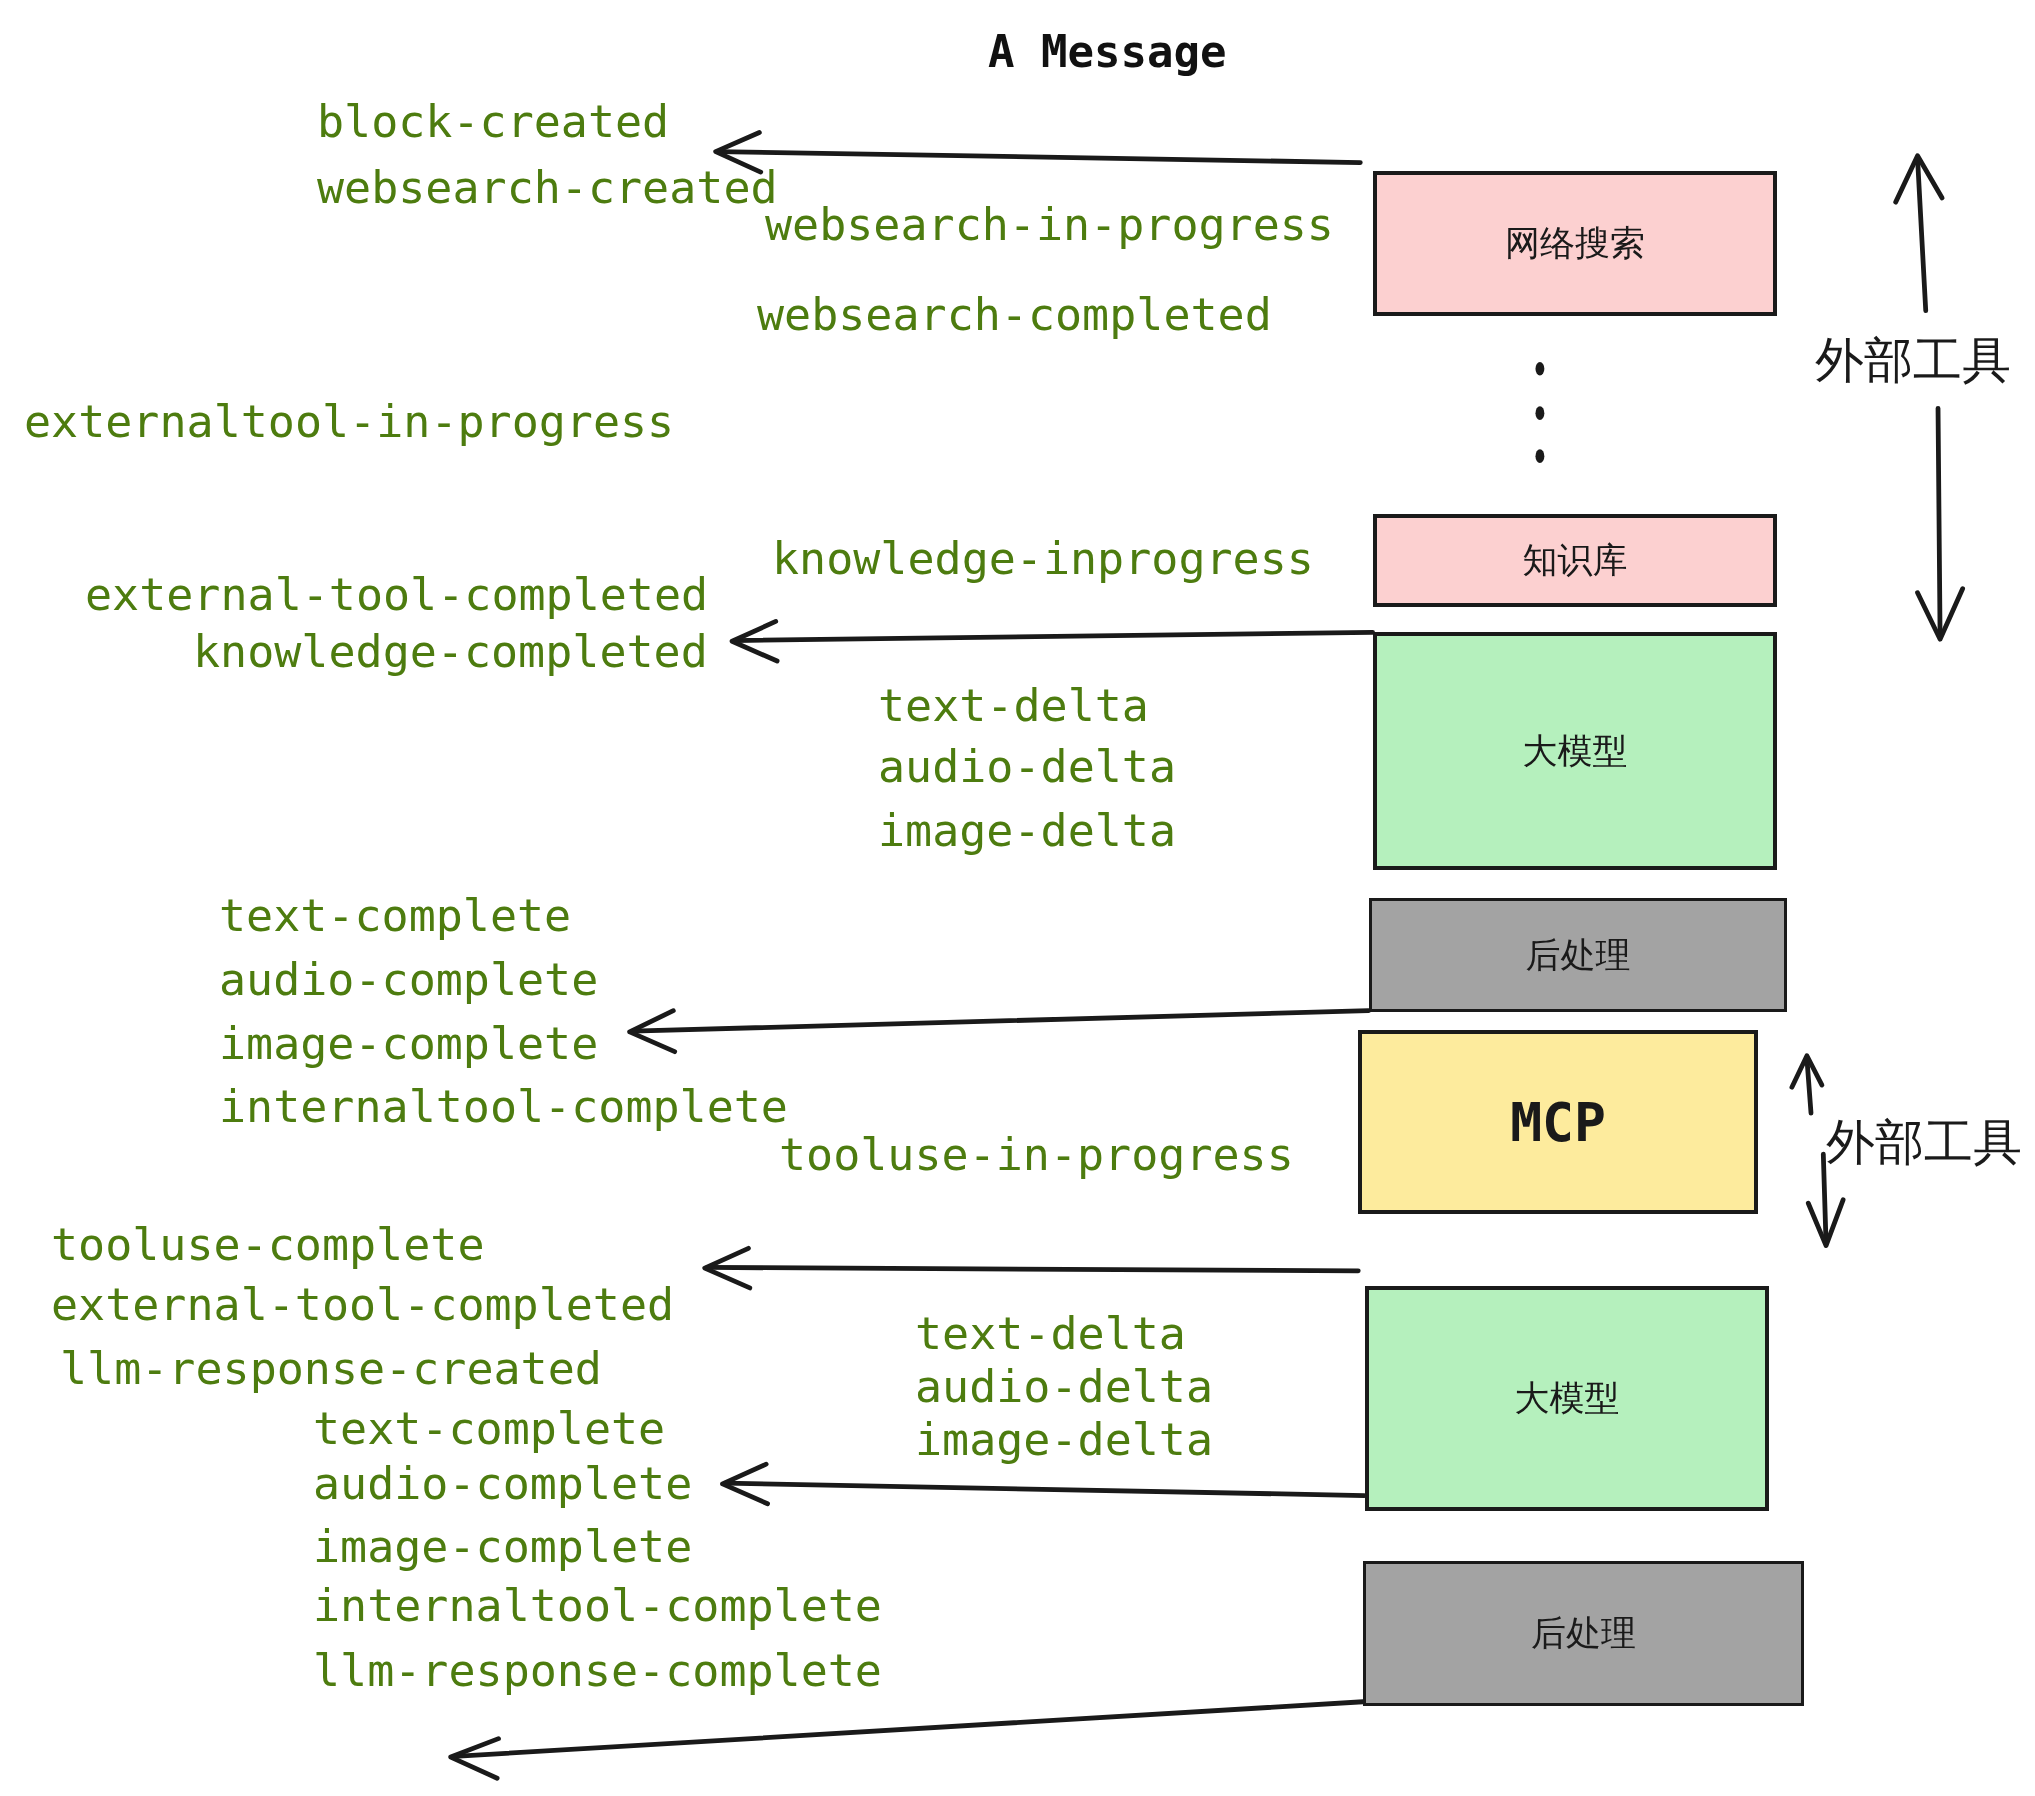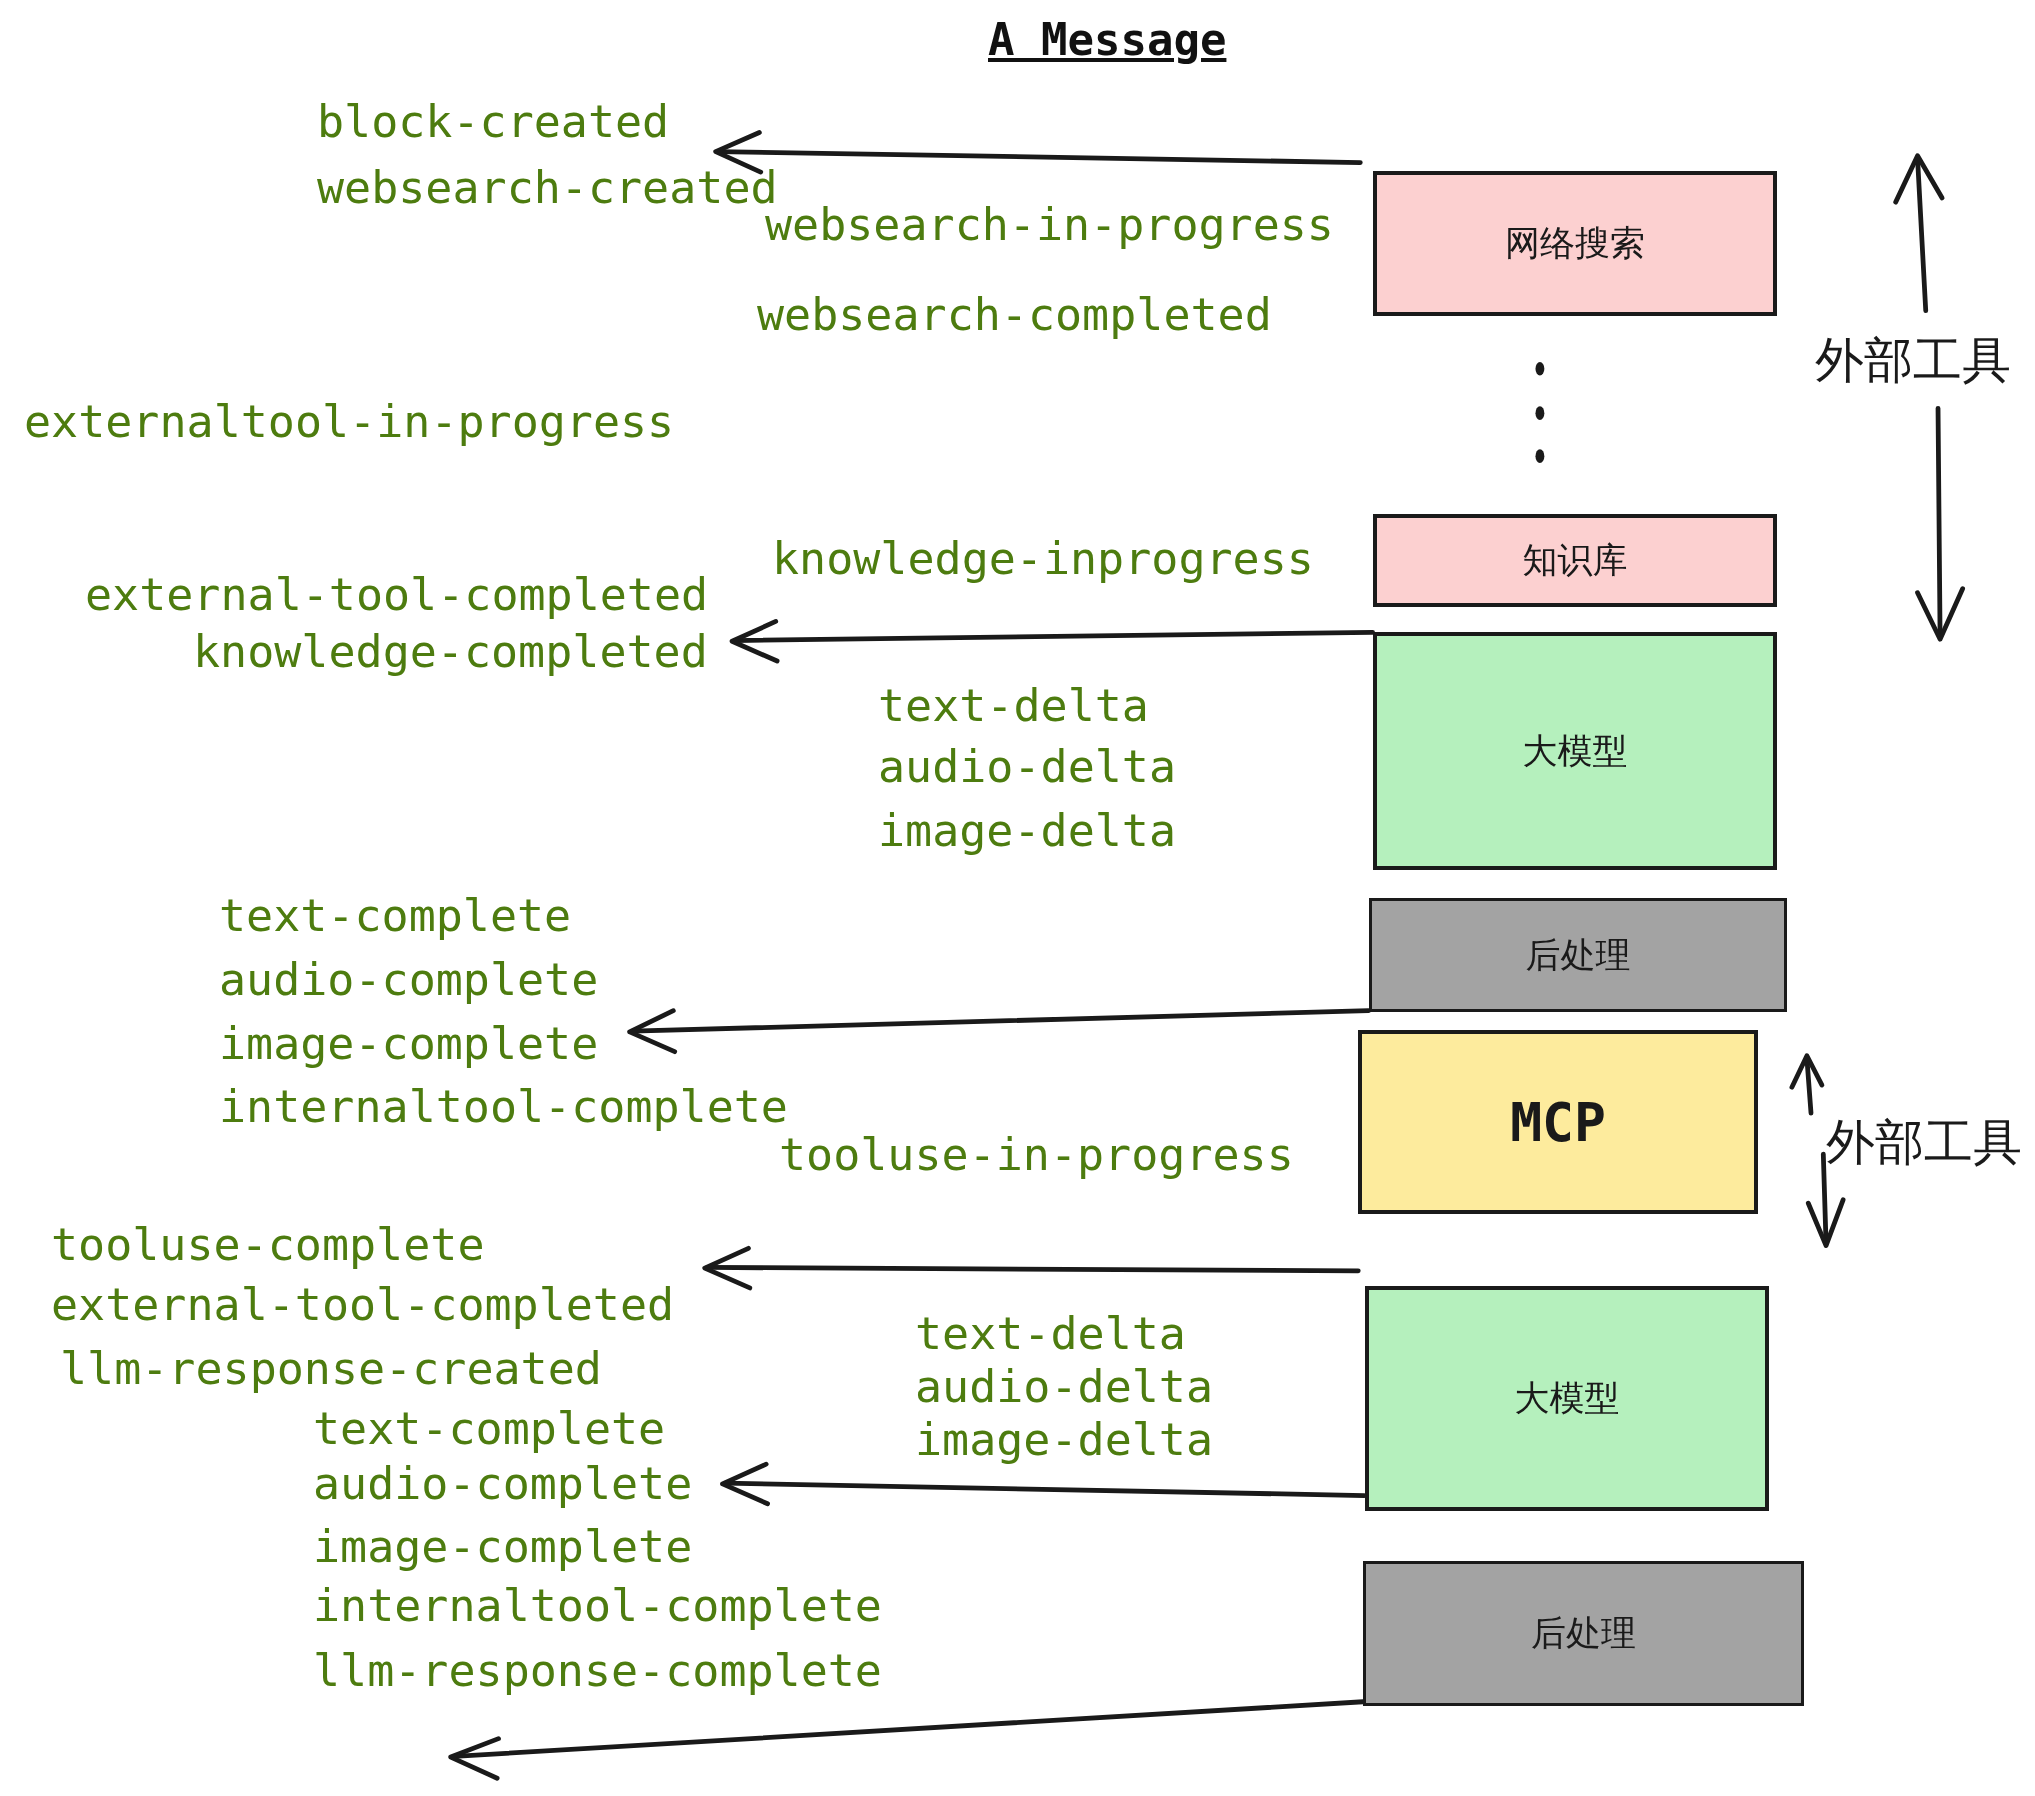--- a/index.html
+++ b/index.html
@@ -13,21 +13,21 @@
   .box-label.mono{font-family:"DejaVu Sans Mono","Liberation Mono",monospace;font-size:53px;font-weight:bold;}
   .side-label{position:absolute;font-family:"Liberation Sans","DejaVu Sans",sans-serif;font-size:49px;color:#1a1a1a;white-space:nowrap;}
   svg.overlay{position:absolute;left:0;top:0;width:2035px;height:1796px;pointer-events:none;}
   svg.overlay line, svg.overlay polyline{stroke:#1a1a1a;stroke-width:7;fill:none;stroke-linecap:round;stroke-linejoin:round;}
 </style>
 </head>
 <body>
 
 <div id="canvas">
 
-  <div class="title" style="left:988px;top:14px;text-decoration:underline;">A Message</div>
+  <div class="title" style="left:988px;top:26px;">A Message</div>
 
   <div class="ev" style="left:317px;top:94px;">block-created</div>
   <div class="ev" style="left:317px;top:160px;">websearch-created</div>
   <div class="ev" style="left:765px;top:197px;text-align:center;">websearch-in-progress</div>
   <div class="ev" style="left:757px;top:287px;">websearch-completed</div>
   <div class="ev" style="left:24px;top:394px;">externaltool-in-progress</div>
   <div class="ev" style="left:772px;top:531px;">knowledge-inprogress</div>
   <div class="ev" style="left:85px;top:567px;">external-tool-completed</div>
   <div class="ev" style="left:193px;top:624px;">knowledge-completed</div>
 

